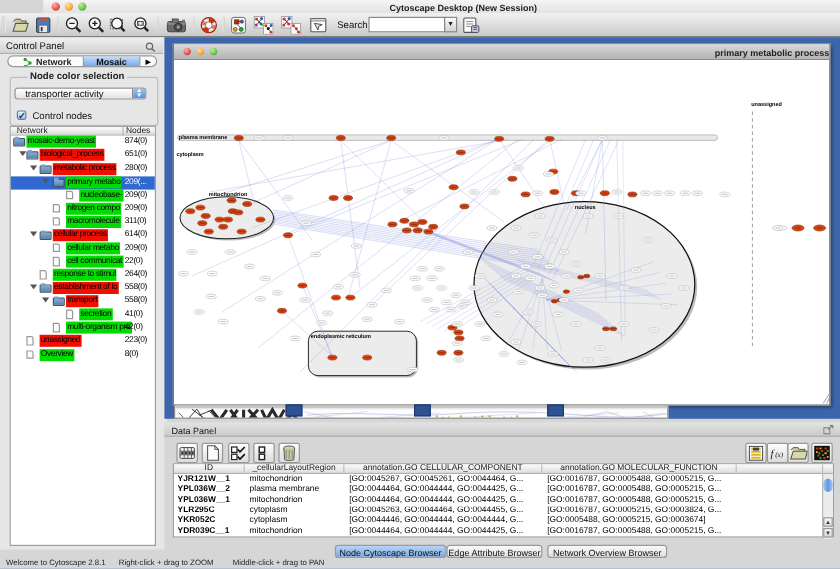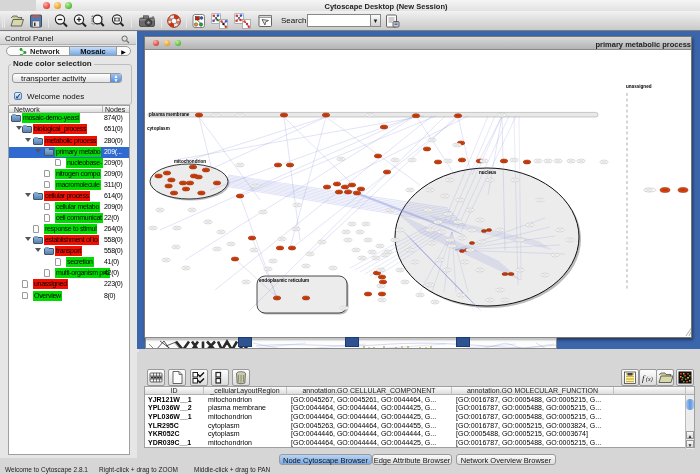--- a/index.html
+++ b/index.html
@@ -27,21 +27,21 @@
 
 
 #cpanel { left:0; top:31px; width:139px; height:427px; background:#e6e6e6; }
 #cp-title { left:0; top:1px; width:136px; height:13px; background:linear-gradient(#efefef,#d2d2d2); border-bottom:1px solid #b0b0b0; }
 #cp-title span { left:5px; top:2px; font-size:8px; color:#111; position:absolute; }
 #cp-tabs { left:6px; top:15px; width:125px; height:10px; border:1px solid #9a9a9a; border-radius:6px; background:#fbfbfb; overflow:hidden; display:flex; }
 #cp-tab-net { position:relative; width:62px; font-size:7.5px; font-weight:bold; color:#222; line-height:10px; }
 #cp-tab-mos { width:48px; font-size:7.5px; font-weight:bold; color:#111; text-align:center; line-height:10px; background:linear-gradient(#c8def8,#76aae8); border-left:1px solid #9a9a9a; border-right:1px solid #9a9a9a; }
 #cp-tab-arr { flex:1; font-size:6px; text-align:center; line-height:10px; color:#000; }
 #groupbox { left:8px; top:33px; width:124px; height:41px; border:1px solid #bdbdbd; border-radius:3px; }
-#groupbox-label { left:11px; top:28px; font-size:8px; font-weight:bold; color:#222; background:#e6e6e6; padding:0 2px; }
+#groupbox-label { left:23px; top:28px; font-size:8px; font-weight:bold; color:#222; background:#e6e6e6; padding:0 2px; }
 #dropdown { left:12px; top:42px; width:110px; height:10px; background:linear-gradient(#ffffff,#e3e3e3); border:1px solid #999; border-radius:3px; }
 #dropdown .dtext { left:8px; top:0px; font-size:8px; color:#111; position:absolute; }
 #dropdown .spin { position:absolute; right:0px; top:0px; width:11px; height:8px; background:linear-gradient(#9cc4f2,#5590dd); border-left:1px solid #888; border-radius:0 2px 2px 0; color:#fff; font-size:5px; line-height:4px; text-align:center; }
 #checkbox { left:14px; top:61px; width:8px; height:8px; background:linear-gradient(#e8f2fc,#9cc2ee); border:1px solid #5580b8; border-radius:2px; color:#235; font-size:8px; line-height:7px; font-weight:bold; text-align:center; }
 #checkbox-label { left:27px; top:61px; font-size:8px; color:#111; }
 #treebox { left:8px; top:74px; width:122px; height:350px; background:#fff; border:1px solid #9f9f9f; }
 #tree-head { left:0; top:0; width:120px; height:7px; background:linear-gradient(#fcfcfc,#dcdcdc); border-bottom:1px solid #b5b5b5; font-size:7px; color:#222; }
 
 .trow { position:absolute; height:11px; font-size:7px; white-space:nowrap; }
 .trow .lbl { position:absolute; top:0px; height:10px; line-height:10px; padding:0 1px; color:#000; letter-spacing:-0.3px; }
@@ -227,21 +227,21 @@
       <div id="cp-tab-mos">Mosaic</div>
       <div id="cp-tab-arr">▶</div>
   </div>
   <div class="abs" id="groupbox"></div>
   <div class="abs" id="groupbox-label">Node color selection</div>
   <div class="abs" id="dropdown">
       <span class="dtext">transporter activity</span>
       <span class="spin">▲<br>▼</span>
     </div>
   <div class="abs" id="checkbox">✓</div>
-  <div class="abs" id="checkbox-label">Welcome nodes</div>
+  <div class="abs" id="checkbox-label">Control nodes</div>
   <div class="abs" id="treebox">
     <div class="abs" id="tree-head">
       <span style="position:absolute;left:5px;top:0px;">Network</span>
       <span style="position:absolute;left:96px;top:0px;">Nodes</span>
       <div style="position:absolute;left:93px;top:0;width:1px;height:7px;background:#b5b5b5"></div>
     </div>
     <div id="tree-rows">
         <div class="trow" style="left:0;top:7.4px;width:120px;">
           <div class="foldr" style="left:2px"></div>
           <span class="lbl bgG" style="left:13px">mosaic-demo-yeast</span>
@@ -816,20 +816,27 @@
         </g>
       <path d="M107 5 L140 12 M330 12 L360 5 L380 12 M390 5 L402 12" stroke="#8e98d0" stroke-width="0.5" fill="none" opacity="0.6"></path>
     </svg>
   </div>
   <div class="abs" style="left:101px;top:306px;width:14px;height:10px;background:#2e5292;border:1px solid #1d3a6e;"></div>
   <div class="abs" style="left:208px;top:306px;width:14px;height:10px;background:#2e5292;border:1px solid #1d3a6e;"></div>
   <div class="abs" style="left:319px;top:306px;width:14px;height:10px;background:#2e5292;border:1px solid #1d3a6e;"></div>
 </div>
 
 <div class="abs" id="dpanel">
+  <div class="abs" id="dp-title">
+      <span>Data Panel</span>
+    <svg style="position:absolute;right:5px;top:2px" width="9" height="9" viewBox="0 0 9 9">
+      <rect x="0.5" y="2.5" width="5" height="5" fill="none" stroke="#777" stroke-width="0.8"></rect>
+      <path d="M4 4 L8 0.5 M8 0.5 h-2.5 M8 0.5 v2.5" stroke="#777" stroke-width="0.9" fill="none"></path>
+    </svg>
+  </div>
   <div class="dbtn" style="left:10px">
       <svg width="16" height="15" viewBox="0 0 16 15">
     <rect x="2" y="3" width="12" height="9" rx="1" fill="#f4f4f4" stroke="#444" stroke-width="0.8"></rect>
     <path d="M2 6 h12 M2 9 h12 M5.5 3 v9 M8.5 3 v9 M11.5 3 v9" stroke="#444" stroke-width="0.7"></path>
     <rect x="3" y="6.5" width="2" height="2" fill="#333"></rect>
         <rect x="6" y="6.5" width="2" height="2" fill="#333"></rect>
         <rect x="9" y="6.5" width="2" height="2" fill="#333"></rect>
         <rect x="12" y="6.5" width="1.5" height="2" fill="#333"></rect>
   </svg>
     </div>

